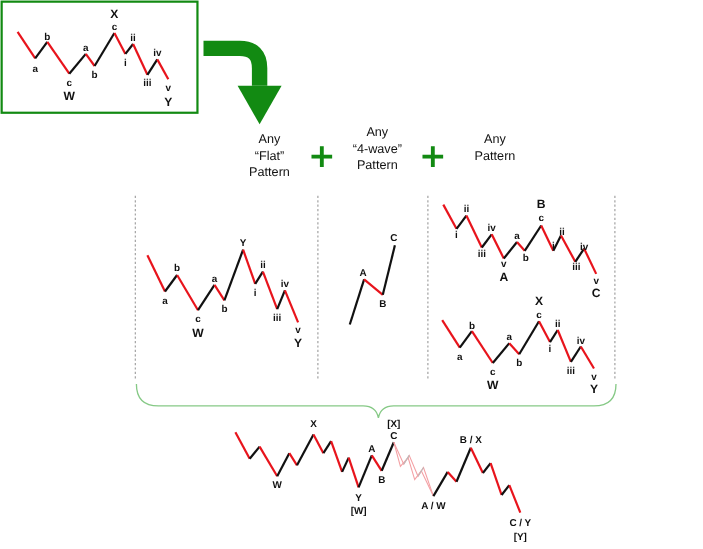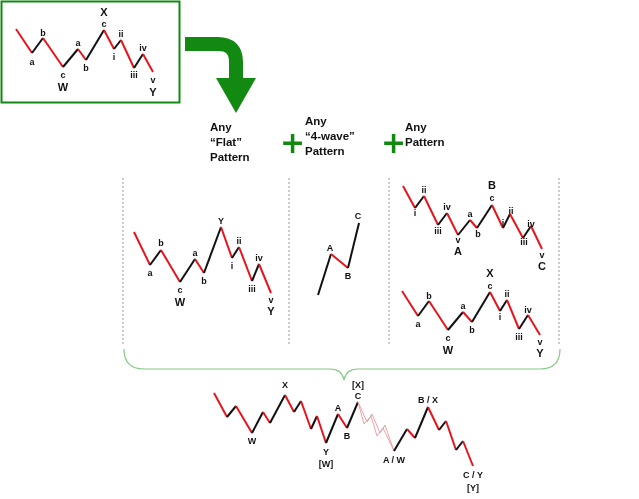--- a/index.html
+++ b/index.html
@@ -2,21 +2,21 @@
 <html><head>
   <meta charset="utf-8">
   <style>
     html, body { margin: 0; padding: 0; background: #ffffff; }
     body { width: 639px; height: 499px; position: relative; overflow: hidden;
            font-family: "Liberation Sans", "DejaVu Sans", sans-serif; }
     svg { position: absolute; left: 0; top: 0; }
     .lbl { font-family: "Liberation Sans", "DejaVu Sans", sans-serif; font-weight: bold; fill: #111; }
     .sm { font-size: 9px; }
     .lg { font-size: 11px; }
-    .hdr { position: absolute; text-align: left; font-weight: bold; font-size: 11.5px; line-height: 15px; color: #111;
+    .hdr { position: absolute; text-align: center; font-weight: normal; font-size: 11.5px; line-height: 15px; color: #111;
            font-family: "Liberation Sans", "DejaVu Sans", sans-serif; }
     .plus { position: absolute; color: #128a12; font-weight: bold; font-size: 30px; line-height: 30px;
             font-family: "DejaVu Sans", sans-serif; }
   </style>
 </head>
 <body>
 
 <svg width="639" height="499" viewBox="0 0 639 499">
 
   <g>

